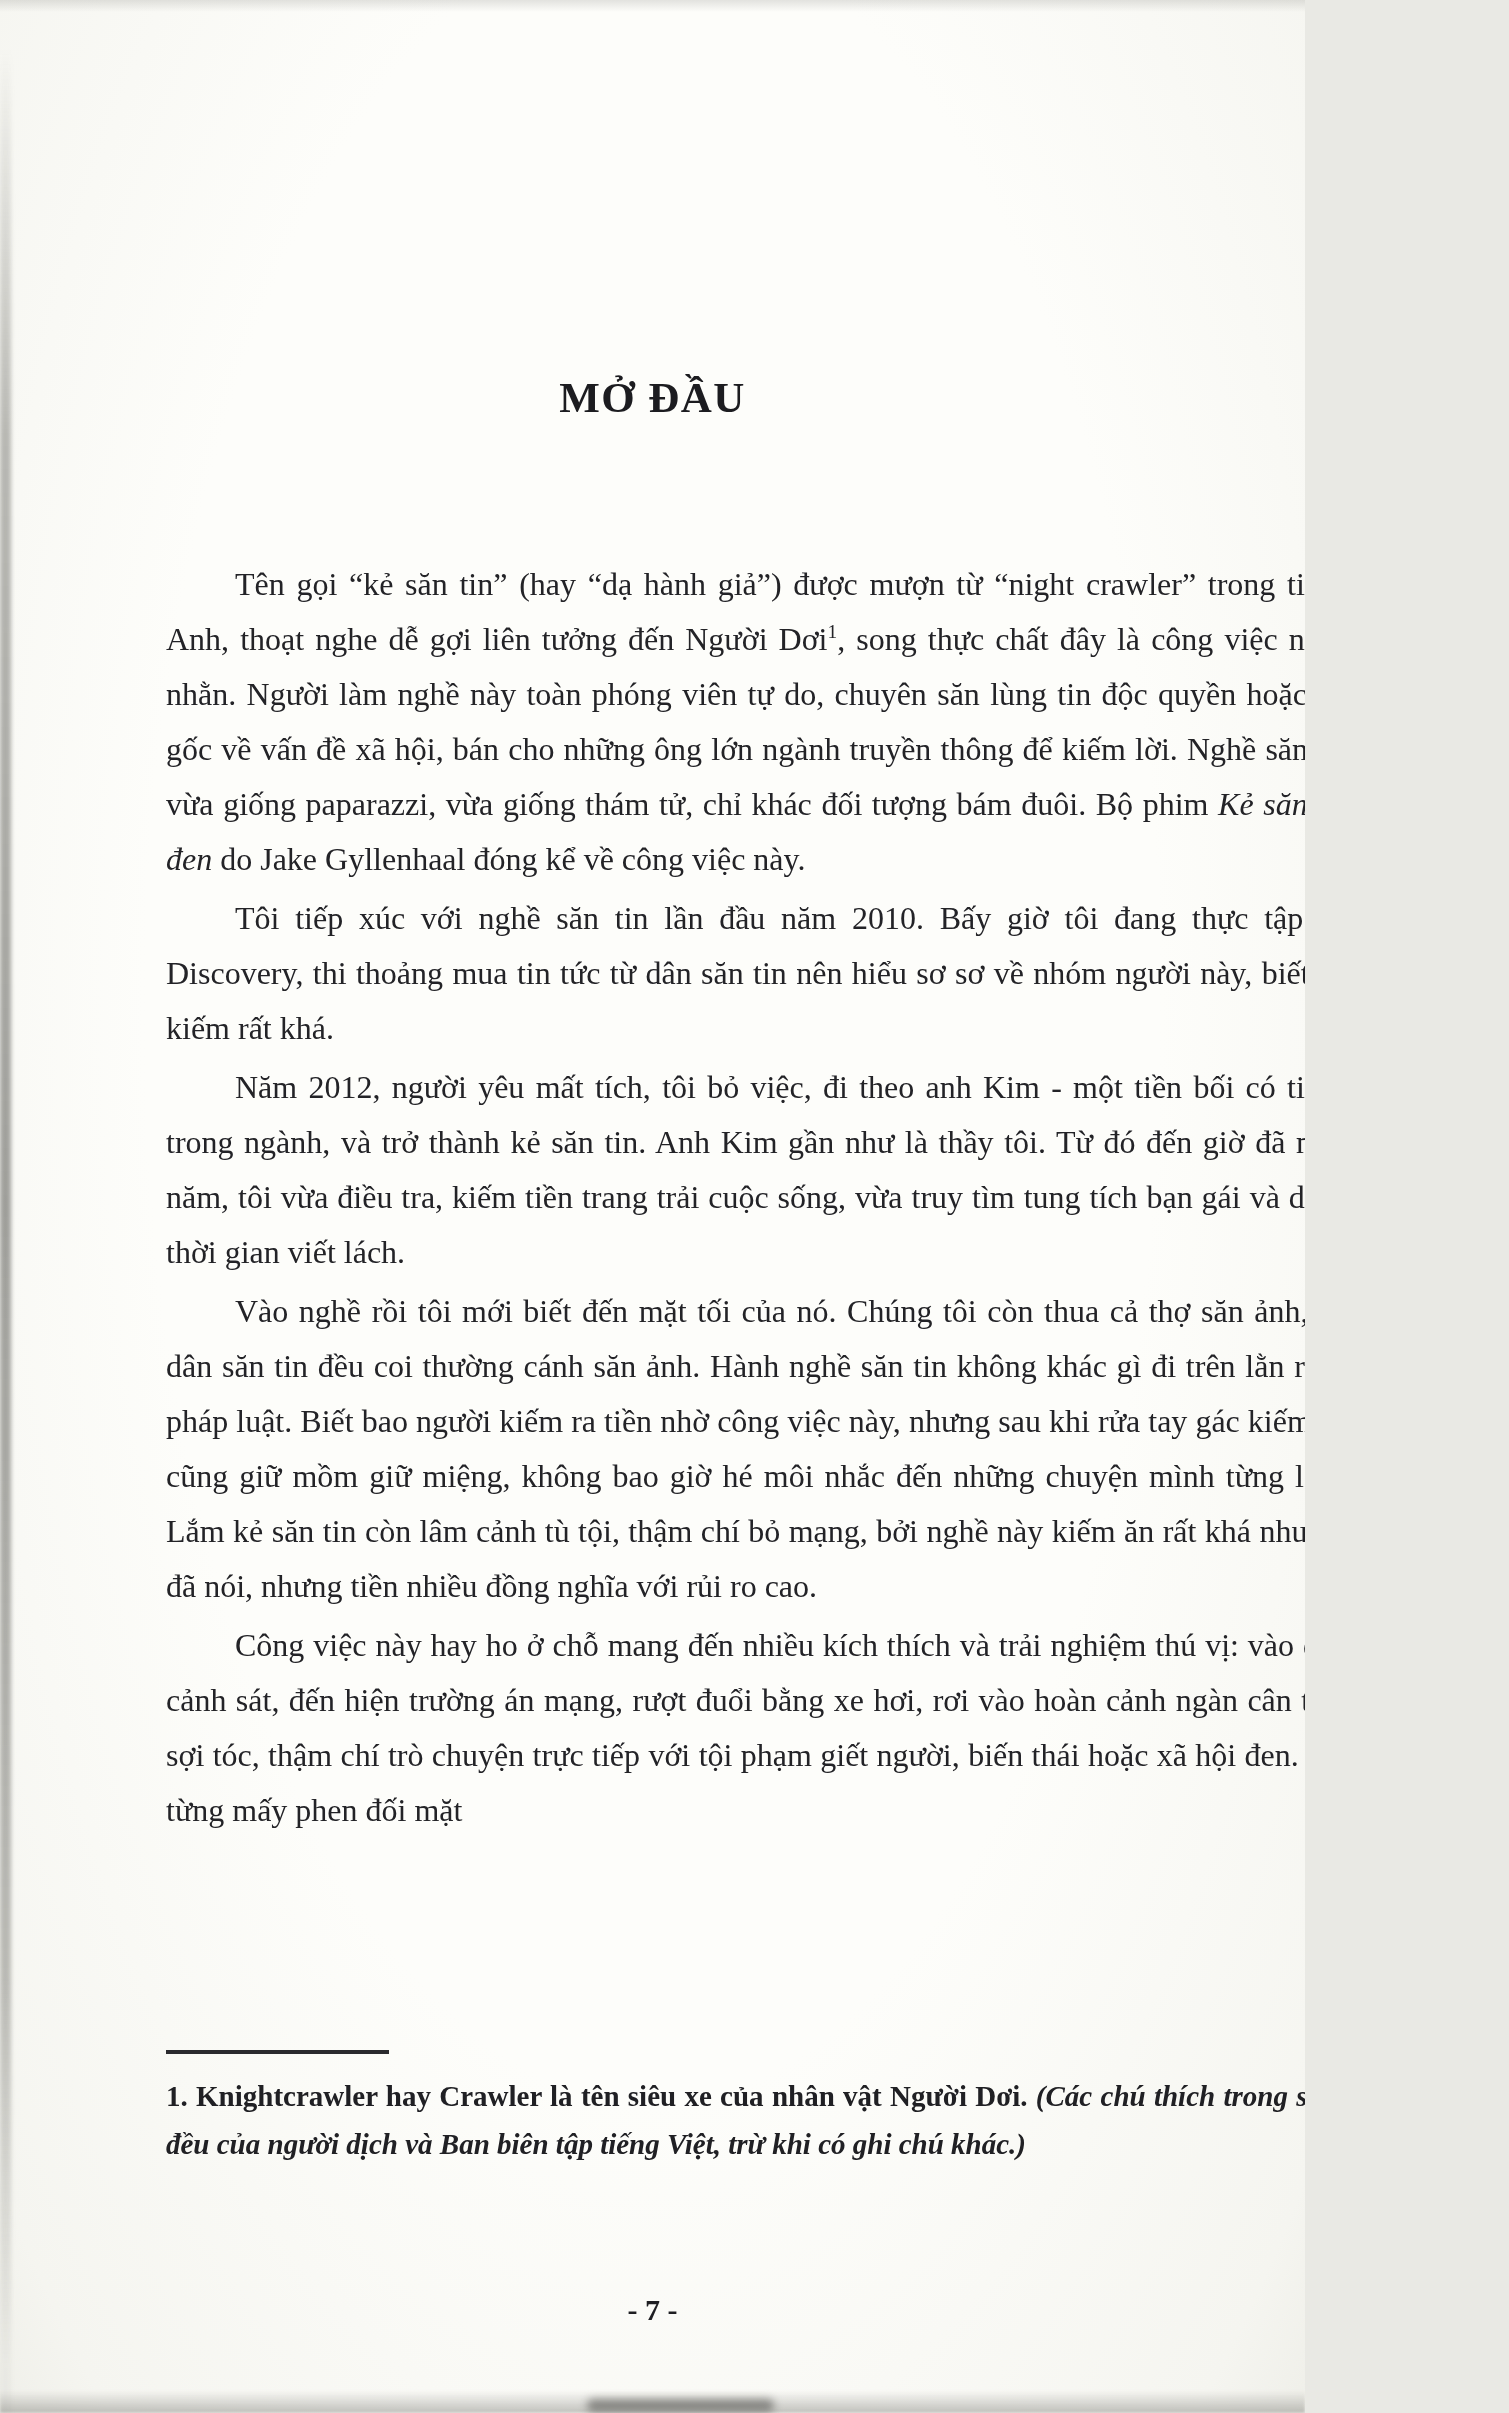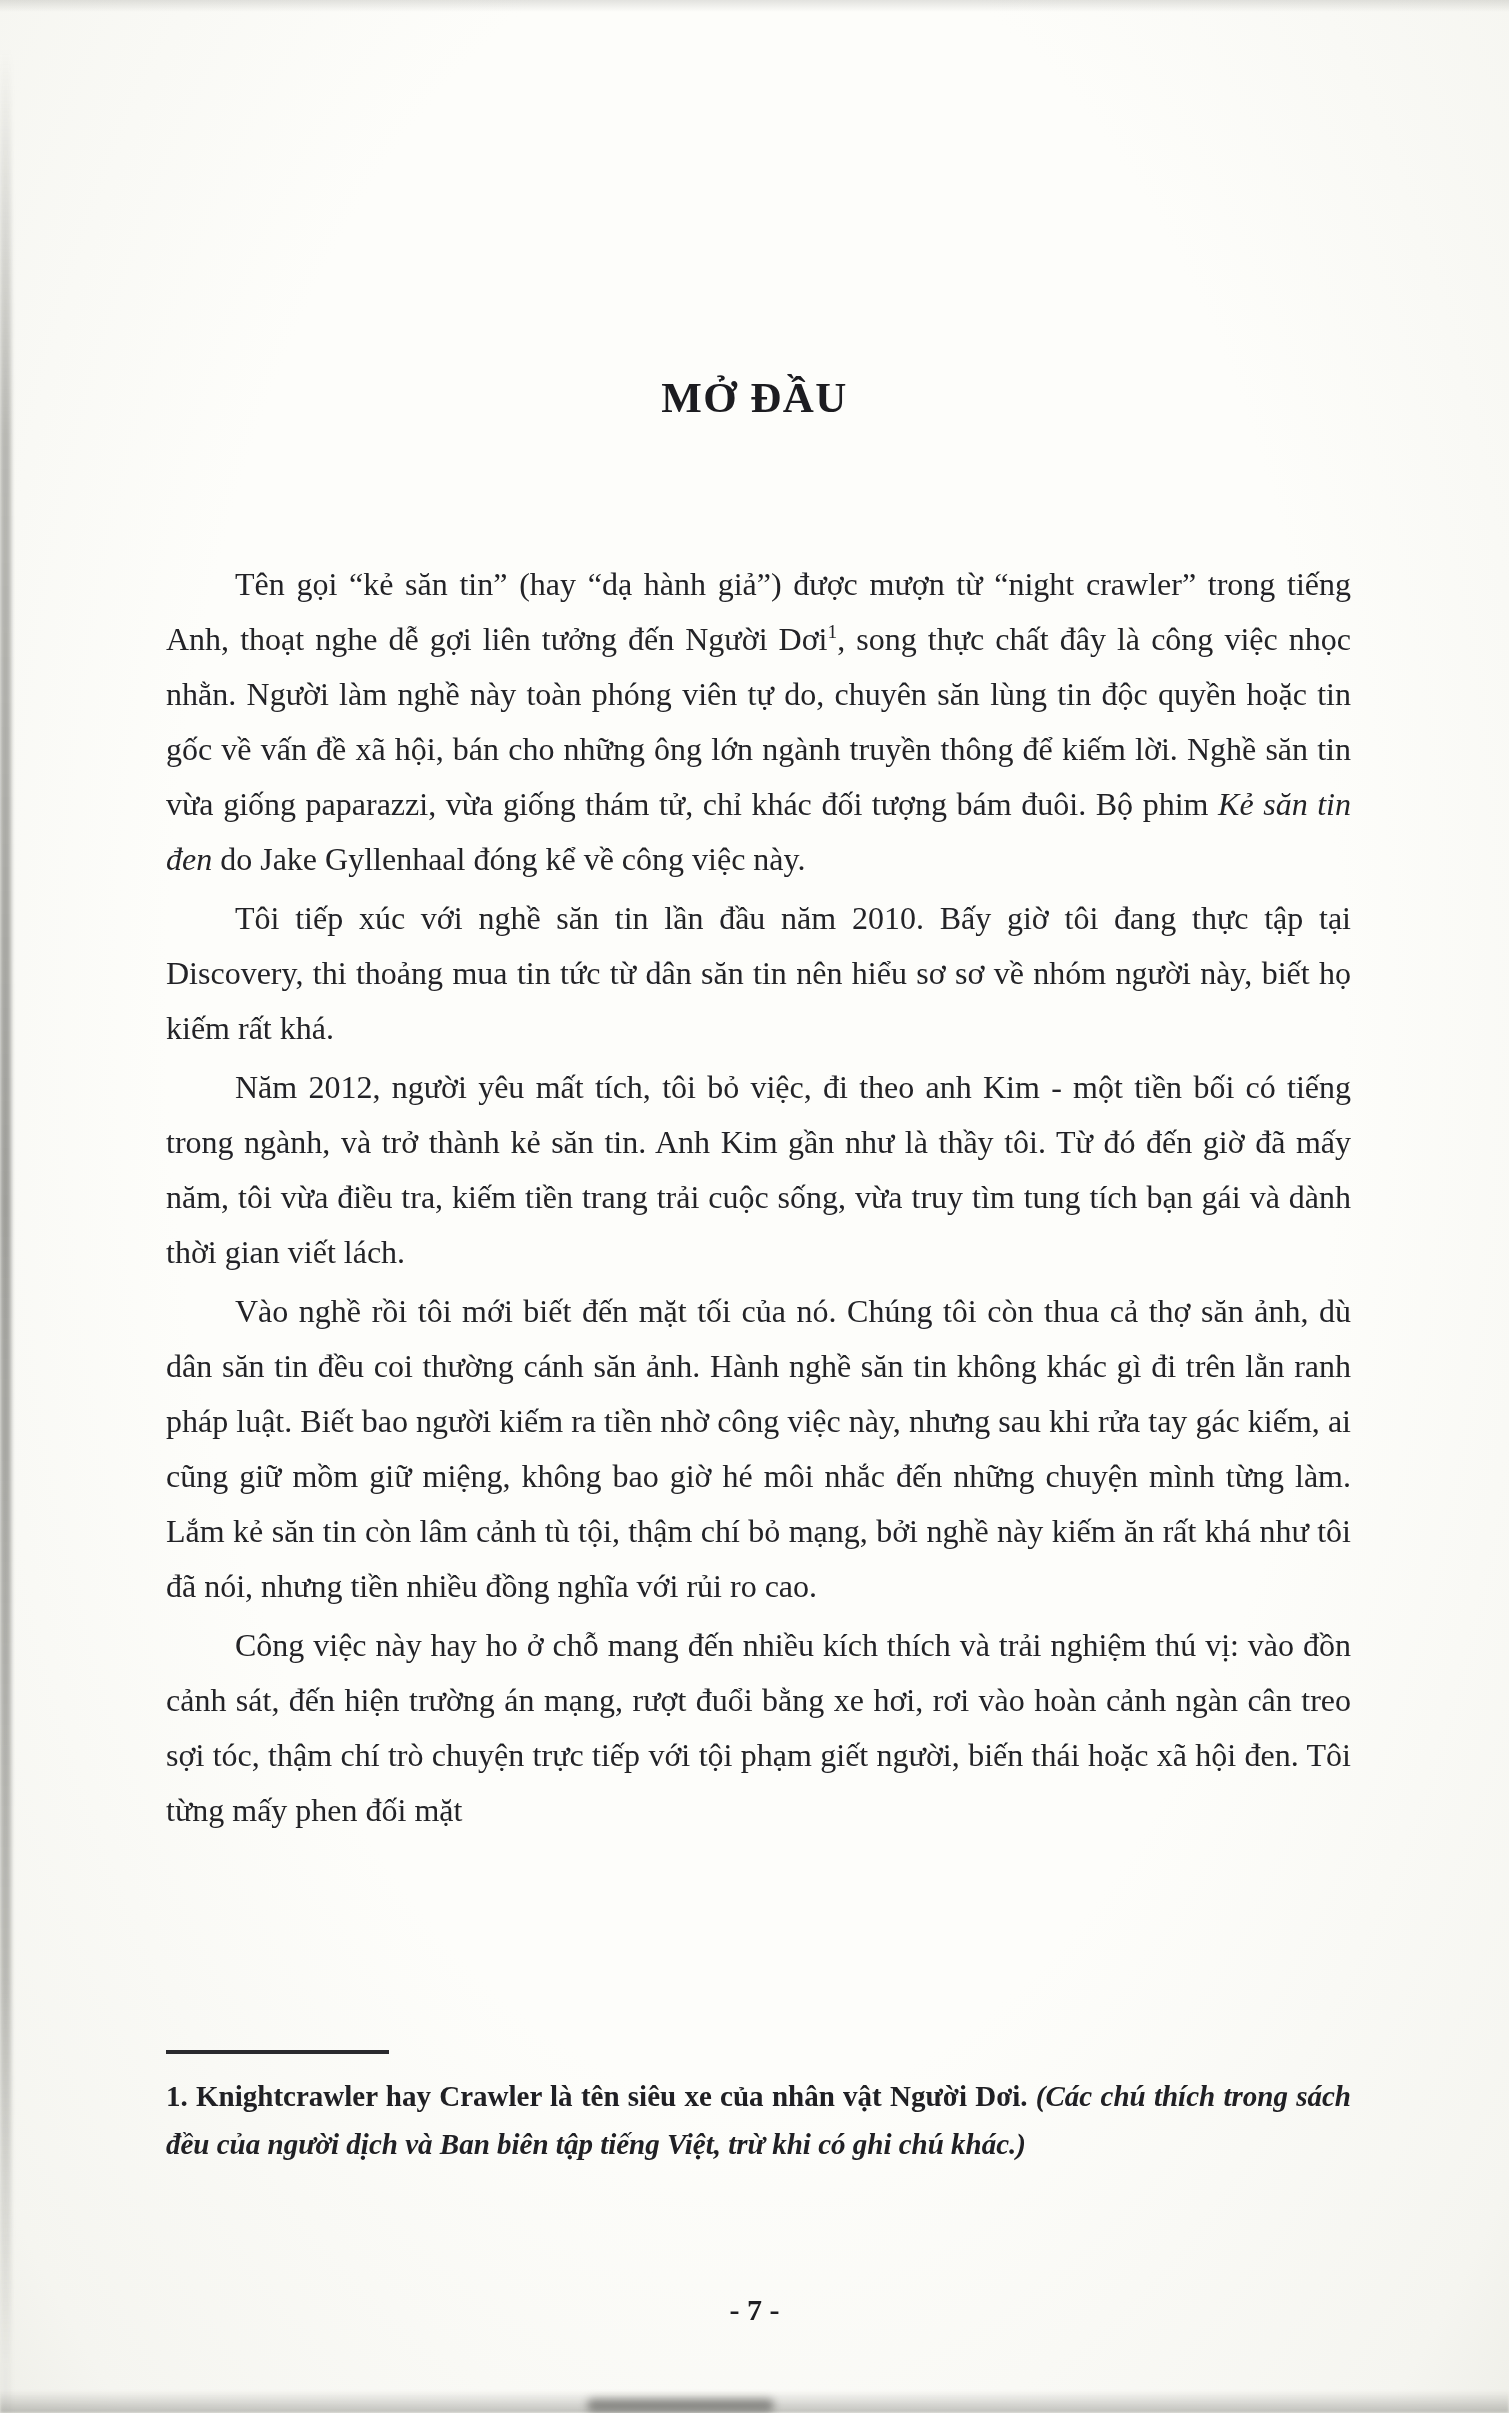--- a/index.html
+++ b/index.html
@@ -3,21 +3,21 @@
 <meta charset="utf-8">
 <title>Scanned book page</title>
 <style>
   html, body {
     margin: 0;
     padding: 0;
     background: #e9e9e4;
   }
   .scan {
     position: relative;
-    width: 1509px;
+    width: 1305px;
     height: 2413px;
     overflow: hidden;
     background: radial-gradient(ellipse at 50% 42%, #fdfdfa 55%, #f5f5f0 92%, #efefe9 100%);
     font-family: "Liberation Serif", "DejaVu Serif", serif;
     color: #232327;
   }
   
   .edge-left {
     position: absolute; left: 0; top: 0; width: 11px; height: 100%;
     background: linear-gradient(to bottom,

